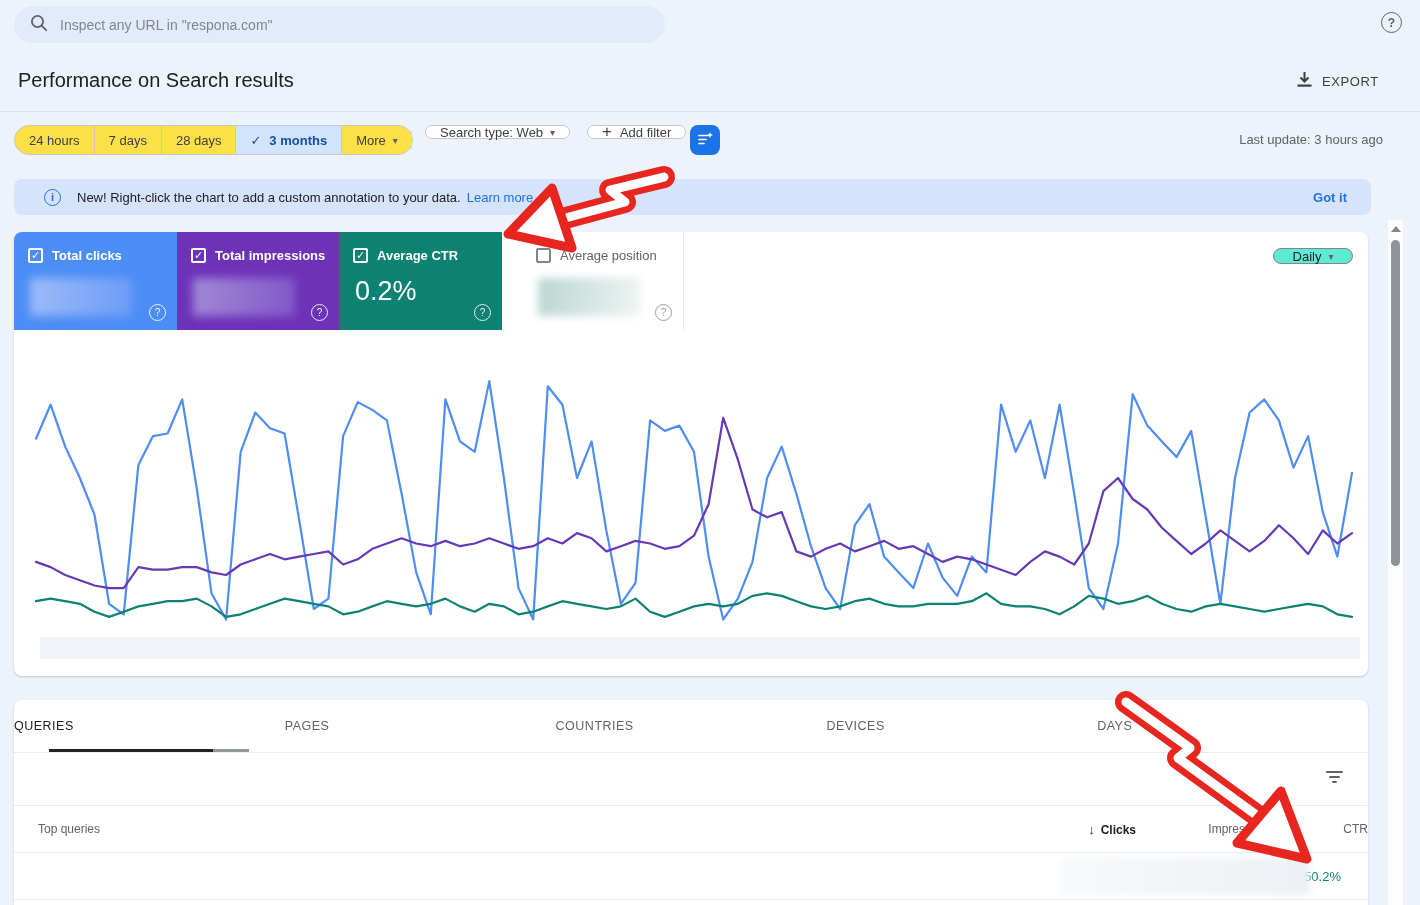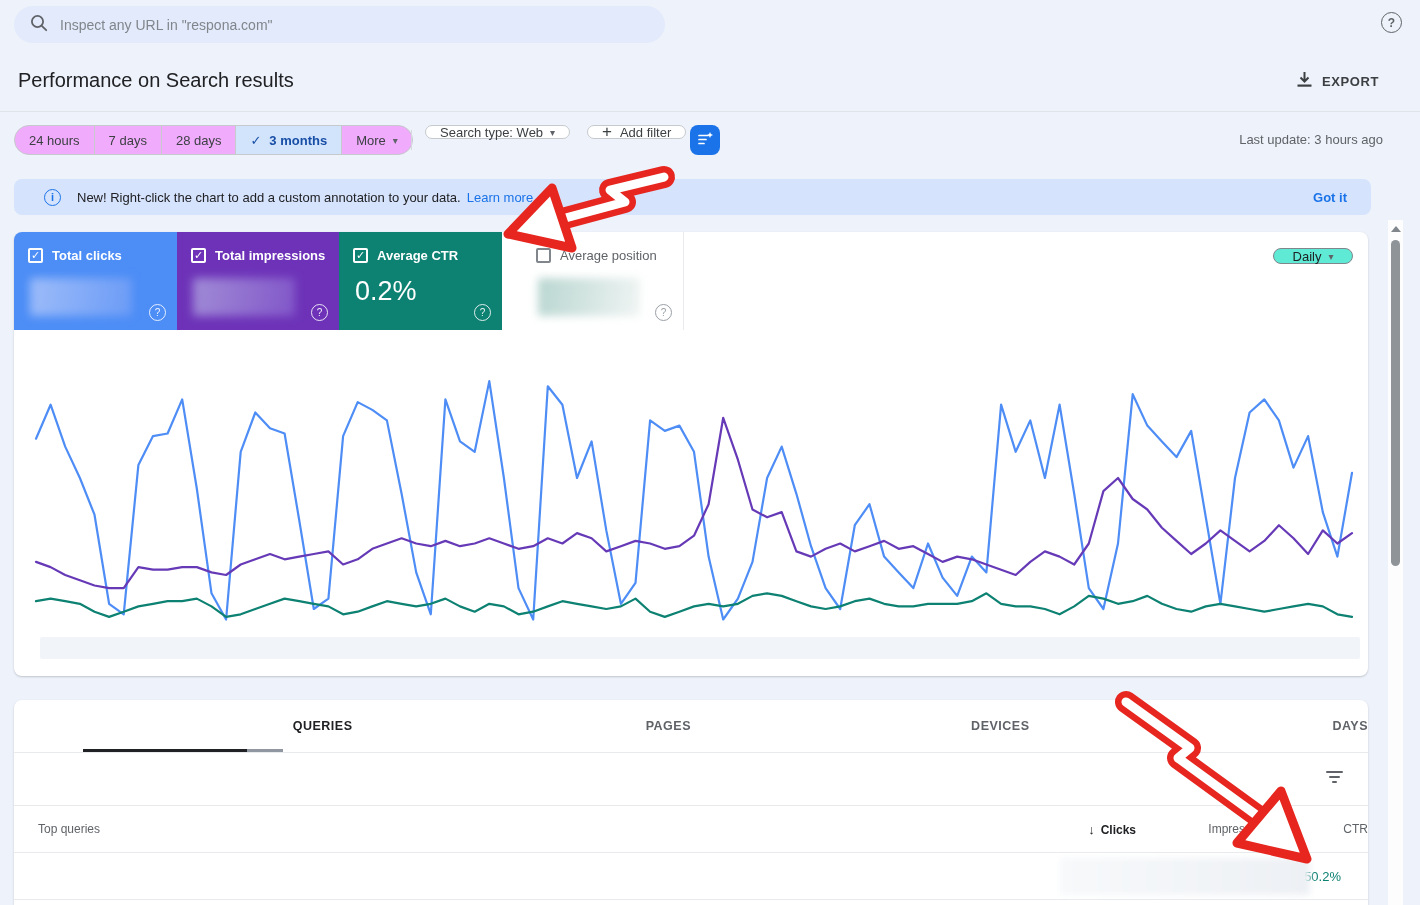--- a/index.html
+++ b/index.html
@@ -11,27 +11,27 @@
   .searchbar { left:14px; top:6px; width:651px; height:37px; background:#e3eafb; border-radius:19px;
                display:flex; align-items:center; padding-left:16px; gap:12px; }
   .search-input { border:none; outline:none; background:transparent; font:14px "Liberation Sans",sans-serif;
                   color:#3c4043; width:560px; }
   .search-input::placeholder { color:#80868b; }
   .help-top { left:1381px; top:12px; width:21px; height:21px; border:1.7px solid #5f6368; border-radius:50%;
               display:flex; align-items:center; justify-content:center; font-size:12px; font-weight:bold; color:#5f6368; }
 
   
   .page-title { left:18px; top:69px; font-size:20px; color:#202124; }
-  .export-btn { left:1297px; top:72px; display:flex; align-items:center; gap:10px; font-size:13px; font-weight:bold;
+  .export-btn { left:1297px; top:72px; display:flex; align-items:center; gap:10px; font-size:13px; font-weight:normal;
                 letter-spacing:.6px; color:#3c4043; cursor:pointer; }
   .hr1 { left:0; top:111px; width:1420px; height:1px; background:#dfe3e8; }
 
   
   .chiprow { left:14px; top:125px; height:30px; display:flex; align-items:stretch; }
-  .chip { border:1px solid #c6cacd; background:#f0abfc; font-size:13px; color:#3c4043; display:flex;
+  .chip { border:1px solid #c6cacd; background:#fde047; font-size:13px; color:#3c4043; display:flex;
           align-items:center; justify-content:center; padding:0 14px; margin-left:-1px; cursor:pointer; white-space:nowrap; }
   .chip:first-child { border-radius:15px 0 0 15px; margin-left:0; }
   .chip.endcap { border-radius:0 15px 15px 0; }
   .chip.sel { background:#d2e3fc; color:#174ea6; font-weight:bold; gap:8px; }
   .chip.sel .chk { color:#174ea6; font-weight:normal; }
   .caret { font-size:10px; color:#5f6368; margin-left:7px; }
   .pipe { left:411px; top:130px; width:1px; height:20px; background:#d5d9de; }
   .pillbtn { border:1px solid #c6cacd; background:#fff; border-radius:15px; font-size:13px; color:#3c4043;
              display:flex; align-items:center; justify-content:center; height:14px; padding:0 14px; cursor:pointer; white-space:nowrap; }
   .searchtype { left:425px; top:125px; }
@@ -67,22 +67,22 @@
   .helpq.gray { border-color:#9aa0a6; color:#9aa0a6; }
   .daily { left:1273px; top:248px; width:80px; height:16px; border:1px solid #80868b; border-radius:15px; background:#5eead4;
            display:flex; align-items:center; justify-content:center; font-size:13px; color:#202124; cursor:pointer; }
   .chartwrap { left:28px; top:342px; width:1332px; height:296px; }
   .dateband { left:40px; top:637px; width:1320px; height:22px; background:#f1f4f8; border-radius:2px; }
 
   
   .tablecard { left:14px; top:700px; width:1354px; height:205px; background:#fff; border-radius:8px 8px 0 0;
                box-shadow:0 1px 2px rgba(60,64,67,.25); overflow:hidden; }
   .tabs { display:flex; height:53px; border-bottom:1px solid #e8eaed; }
-  .tab { flex:1; display:flex; align-items:center; justify-content:flex-end; font-size:12.5px; letter-spacing:.5px;
-         color:#5f6368; cursor:pointer; position:relative; font-weight:bold; }
+  .tab { flex:1; display:flex; align-items:center; justify-content:flex-start; font-size:12.5px; letter-spacing:.5px;
+         color:#5f6368; cursor:pointer; position:relative; font-weight:normal; }
   .tab.active { color:#202124; }
   .tab.active::after { content:""; position:absolute; bottom:0; left:50%; transform:translateX(-50%);
          width:200px; height:3px; background:linear-gradient(90deg,#202124 0 82%,#9097a0 82% 100%); }
   .toolbar { height:53px; border-bottom:1px solid #e8eaed; position:relative; }
   .filterlist { position:absolute; right:25px; top:18px; width:18px; height:16px; cursor:pointer; }
   .filterlist i { display:block; background:#5f6368; height:2px; border-radius:1px; margin:0 auto 3px; }
   .fl1{width:17px;} .fl2{width:11px;} .fl3{width:5px;}
   .thead { height:47px; display:flex; align-items:center; border-bottom:1px solid #e8eaed; font-size:12px; color:#5f6368; }
   .th-q { flex:1; padding-left:24px; }
   .th-clicks { width:120px; text-align:right; color:#202124; font-weight:bold; }
@@ -247,20 +247,23 @@
 
 <div class="abs tablecard">
   <div class="tabs">
     <div class="tab active">
         <span>QUERIES</span>
       </div>
     <div class="tab">
         <span>PAGES</span>
       </div>
     <div class="tab">
+        <span>COUNTRIES</span>
+      </div>
+    <div class="tab">
         <span>DEVICES</span>
       </div>
     <div class="tab">
         <span>DAYS</span>
       </div>
   </div>
   <div class="toolbar">
     <div class="filterlist">
       <i class="fl1"></i>
         <i class="fl2"></i>

